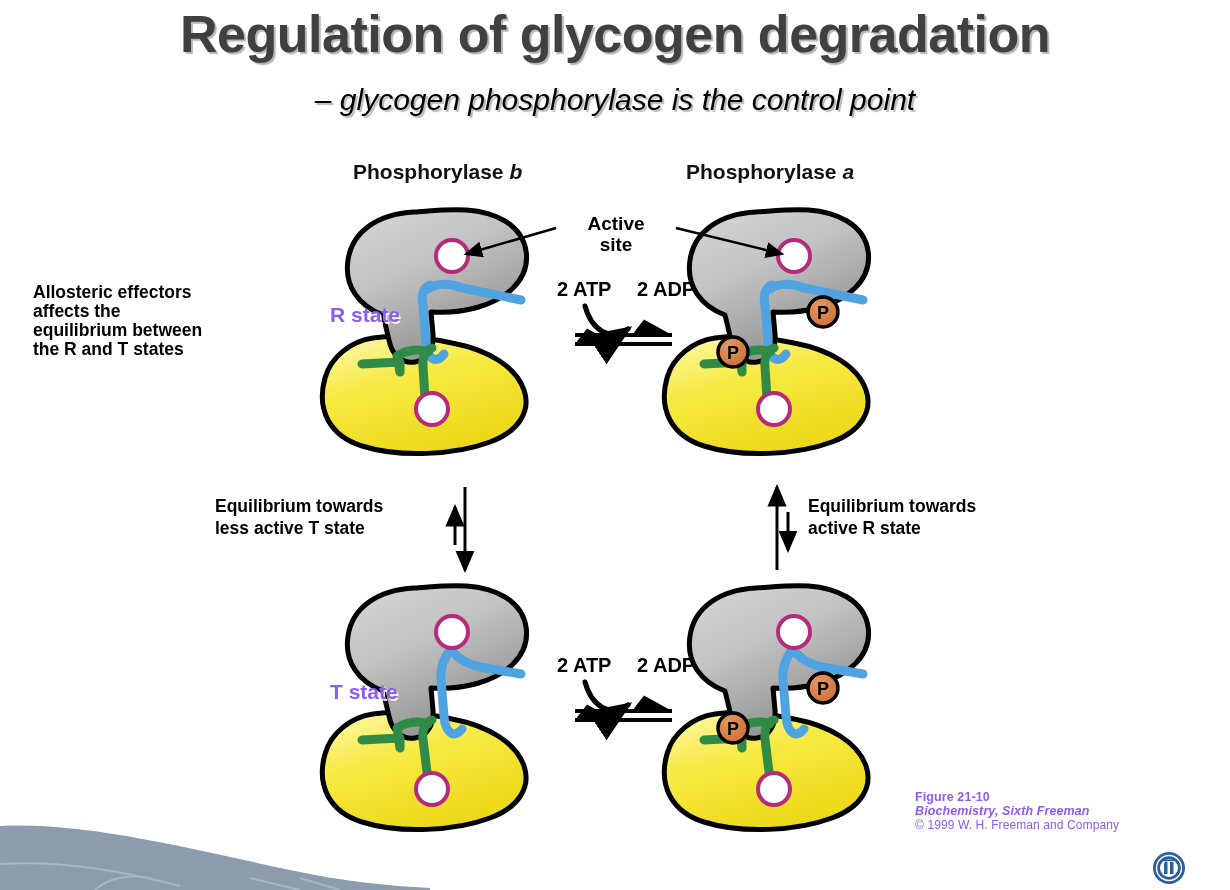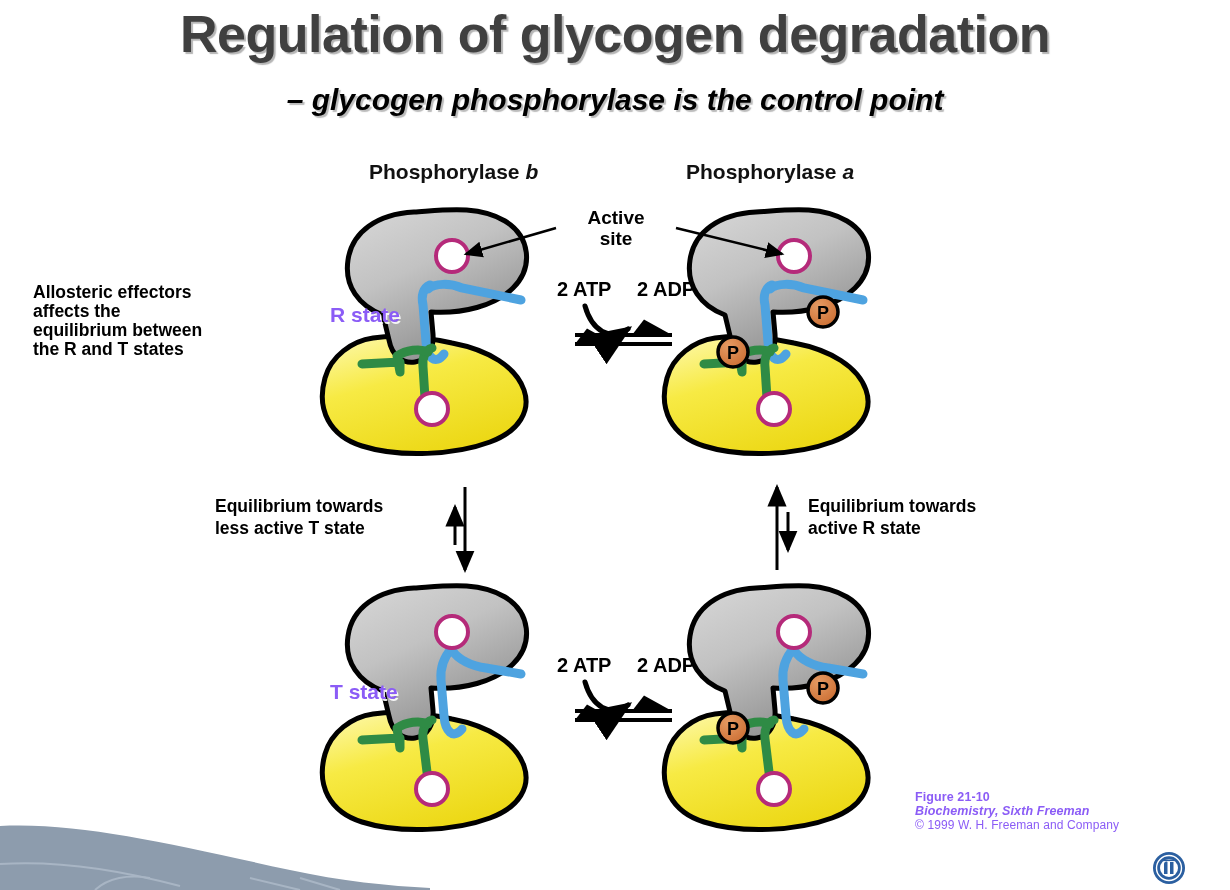--- a/index.html
+++ b/index.html
@@ -15,31 +15,31 @@
   .title{
     position:absolute;top:4px;left:0;width:1230px;
     text-align:center;
     font-size:52px;font-weight:bold;color:#404040;
     letter-spacing:-0.5px;
     text-shadow:2px 2px 1px rgba(120,120,120,0.55);
   }
   .subtitle{
     position:absolute;top:83px;left:0;width:1230px;
     text-align:center;
-    font-size:30px;font-weight:bold;font-style:italic;color:#000;
+    font-size:30px;font-weight:normal;font-style:italic;color:#000;
     text-shadow:2px 2px 1px rgba(120,120,120,0.5);
   }
 
   
   .colhead{
     position:absolute;font-size:21px;font-weight:bold;color:#111;
     white-space:nowrap;
   }
   .colhead .it{font-style:italic;}
-  #head-b{left:369px;top:160px;}
+  #head-b{left:353px;top:160px;}
   #head-a{left:686px;top:160px;}
 
   
   .note{
     position:absolute;font-size:17.5px;font-weight:bold;color:#000;
     line-height:19px;white-space:pre-line;
   }
   #note-left{left:33px;top:283px;width:290px;}
   #note-right{left:925px;top:283px;width:290px;}
   .note .it{font-style:italic;}
@@ -48,21 +48,21 @@
   .statelabel{
     position:absolute;font-size:21px;font-weight:bold;color:#8b5cf6;
     text-shadow:1.5px 1.5px 0 rgba(255,255,255,0.9);
     z-index:30;white-space:nowrap;
   }
   #lab-r{left:330px;top:303px;}
   #lab-t{left:330px;top:680px;}
 
   
   #activesite{
-    position:absolute;left:556px;top:207px;width:120px;
+    position:absolute;left:556px;top:213px;width:120px;
     text-align:center;font-size:19px;font-weight:bold;line-height:21px;
     color:#000;z-index:30;
   }
 
   
   .rxn{position:absolute;width:190px;height:90px;}
   #rxn-top{left:539px;top:278px;}
   #rxn-bot{left:539px;top:654px;}
   .rxn .lbl{
     position:absolute;top:0;font-size:20px;font-weight:bold;color:#000;

